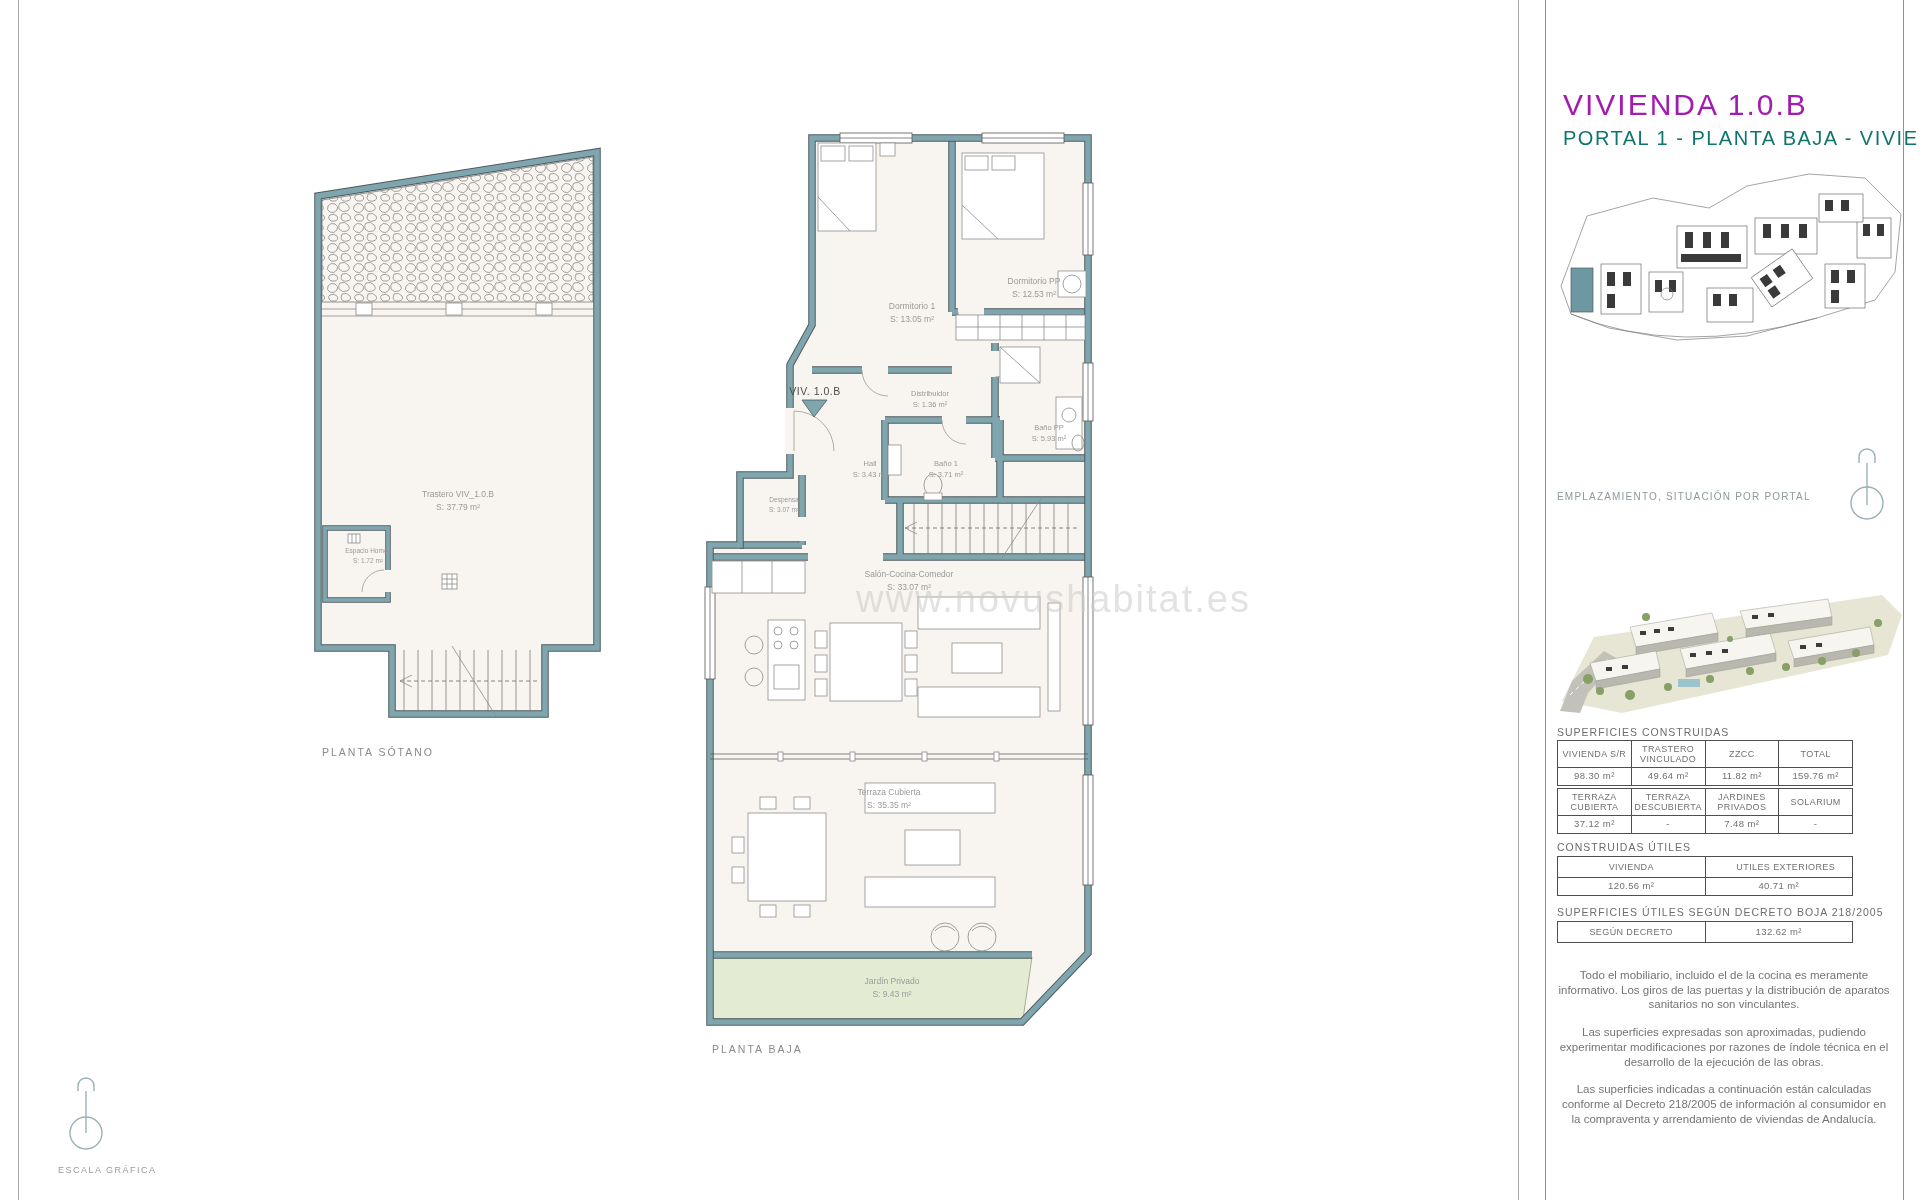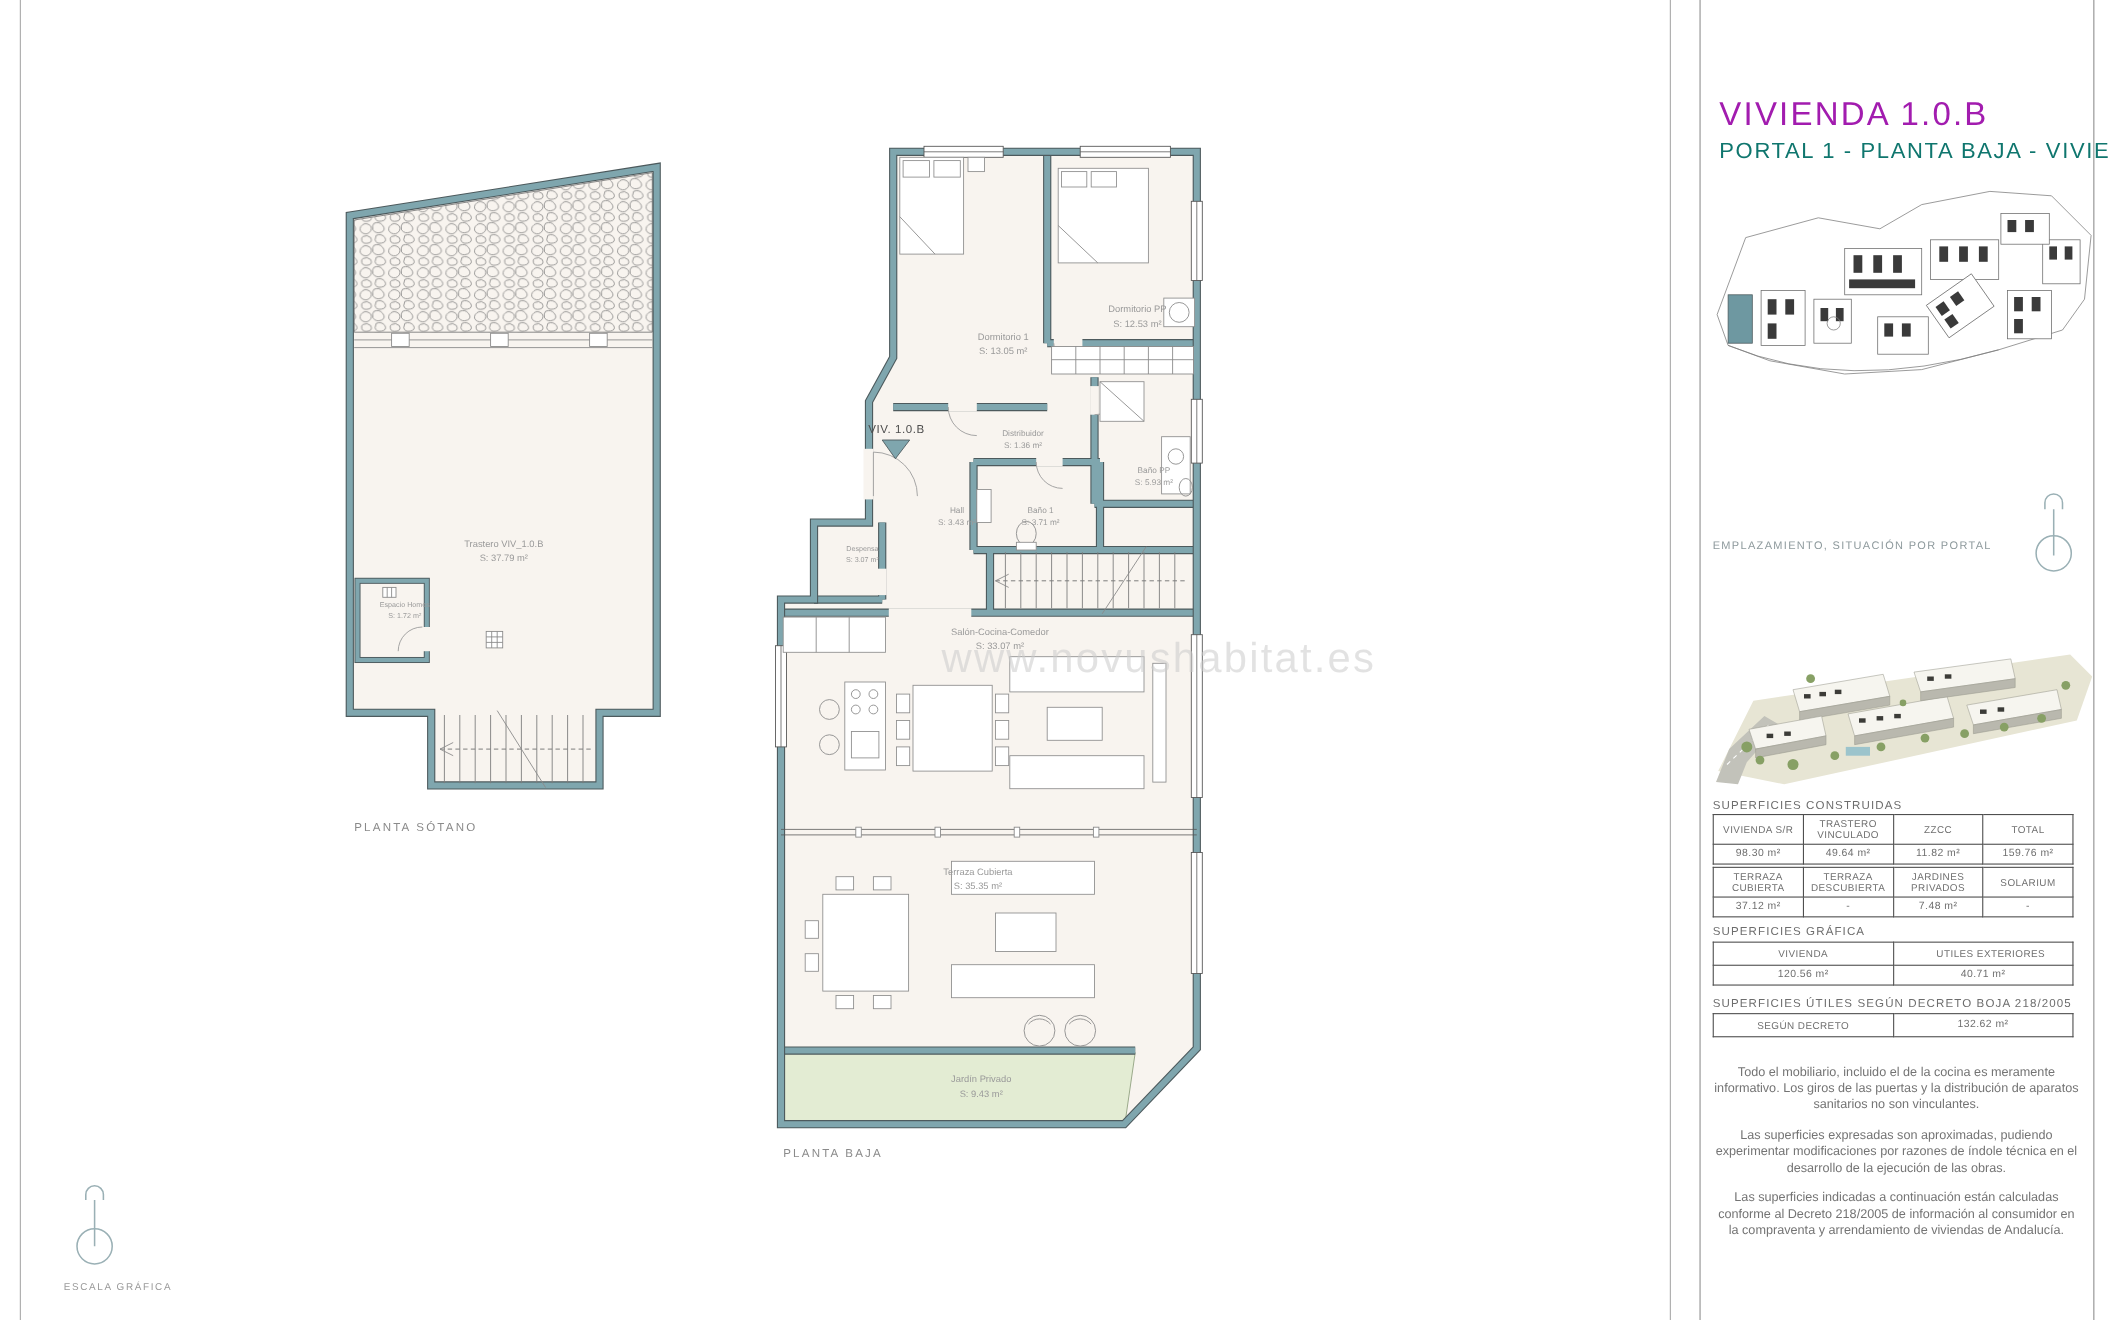--- a/index.html
+++ b/index.html
@@ -7,21 +7,21 @@
          font-family:"Liberation Sans", sans-serif;}
   .vline{position:absolute;top:0;bottom:0;width:1px;background:#a9a9a9;}
   #panel-box{position:absolute;left:1545px;top:-12px;width:357px;height:1224px;
              border:1px solid #8f8f8f;background:#fff;}
   .abs{position:absolute;}
   
   .panel-title{font-size:30px;letter-spacing:2px;color:#a21caf;font-weight:400;white-space:nowrap;}
   .panel-subtitle{font-size:20px;letter-spacing:1.5px;color:#0f766e;font-weight:400;white-space:nowrap;}
   .panel-label{font-size:10px;letter-spacing:1.2px;color:#8d999c;white-space:nowrap;}
   .section-title{font-size:10.5px;letter-spacing:1px;color:#6d6d6d;white-space:nowrap;}
-  table.surf{border-collapse:collapse;table-layout:fixed;width:328px;}
+  table.surf{border-collapse:collapse;table-layout:fixed;width:296px;}
   table.surf th,table.surf td{border:1px solid #4f4f4f;font-weight:400;color:#707070;
       font-size:9px;letter-spacing:.4px;text-align:center;padding:1px 2px;line-height:1.15;}
   table.surf th{height:24px;}
   table.surf td{height:15px;font-size:9.5px;}
   .legal{width:334px;text-align:center;color:#747474;font-size:11.5px;line-height:1.28;}
   .legal p{margin:0 0 13px 0;}
   
   .plan-caption{font-size:10.5px;letter-spacing:2px;color:#8a8a8a;white-space:nowrap;}
   .room-label{position:absolute;transform:translateX(-50%);text-align:center;color:#9a9a9a;
       font-size:8.5px;line-height:1.5;white-space:nowrap;}
@@ -478,21 +478,21 @@
     </tr>
     <tr>
       <td>37.12 m²</td>
       <td>-</td>
       <td>7.48 m²</td>
       <td>-</td>
     </tr>
   </tbody>
     </table>
 
-  <div class="abs section-title" style="left:1557px;top:841px;">SUPERFICIES GRÁFICA</div>
+  <div class="abs section-title" style="left:1557px;top:841px;">CONSTRUIDAS ÚTILES</div>
 
   <table class="surf abs" style="left:1557px;top:856px;">
     <tbody>
         <tr>
       <th style="height:18px;">VIVIENDA</th>
       <th style="height:18px;padding-left:16px;">UTILES EXTERIORES</th>
     </tr>
     <tr>
       <td>120.56 m²</td>
       <td>40.71 m²</td>

